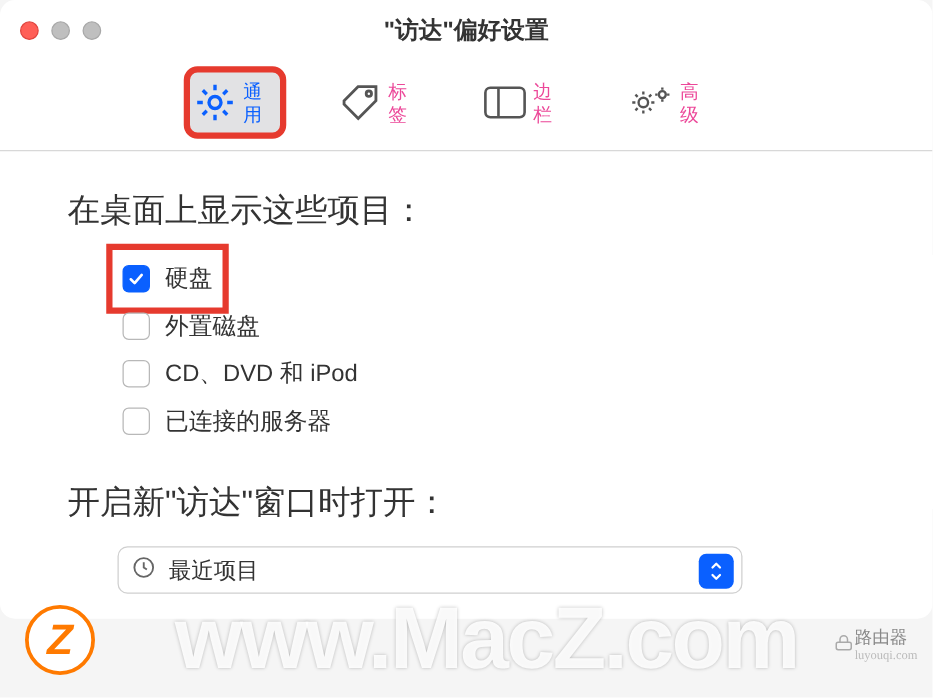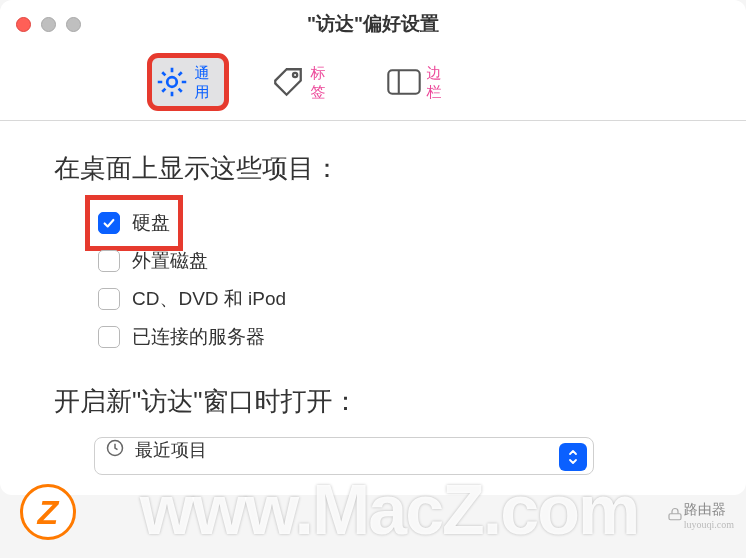--- a/index.html
+++ b/index.html
@@ -125,20 +125,21 @@
   .spacer { height: 28px; }
   .dropdown {
     margin-left: 40px;
     margin-top: 10px;
     width: 500px;
     height: 38px;
     border: 1px solid #cfcfcf;
     border-radius: 8px;
     background: #fff;
     display: flex;
+    align-items: center;
     padding: 0 10px;
     gap: 10px;
     position: relative;
   }
   .dropdown-arrows {
     position: absolute;
     right: 6px;
     top: 5px;
     width: 28px;
     height: 28px;
@@ -228,20 +229,31 @@
       <span class="toolbar-label">标签</span>
     </div>
     <div class="toolbar-item">
       <div class="icon-wrap">
         <svg width="34" height="28" viewBox="0 0 26 20" fill="none" stroke="#555" stroke-width="1.6">
           <rect x="1" y="1" width="24" height="18" rx="3"></rect>
           <line x1="9" y1="1" x2="9" y2="19"></line>
         </svg>
       </div>
       <span class="toolbar-label">边栏</span>
+    </div>
+    <div class="toolbar-item">
+      <div class="icon-wrap">
+        <svg width="38" height="34" viewBox="0 0 30 26" fill="none" stroke="#555" stroke-width="1.5">
+          <circle cx="10" cy="13" r="3"></circle>
+          <path d="M10 6v2M10 18v2M17 13h-2M5 13H3M15 8l-1.4 1.4M6.4 16.6 5 18M15 18l-1.4-1.4M6.4 9.4 5 8"></path>
+          <circle cx="22" cy="8" r="2.2"></circle>
+          <path d="M22 3.5v1.5M22 11v1.5M26.5 8H25M19 8h-1.5"></path>
+        </svg>
+      </div>
+      <span class="toolbar-label">高级</span>
     </div>
   </div>
 
   <div class="content">
     <div class="section-label">在桌面上显示这些项目：</div>
 
     <div class="checkbox-row highlight-red-box">
       <div class="checkbox checked">
         <svg width="14" height="14" viewBox="0 0 16 16">
             <path d="M3 8.5 6.5 12 13 4.5" stroke="#fff" stroke-width="2.4" fill="none" stroke-linecap="round" stroke-linejoin="round"></path>

